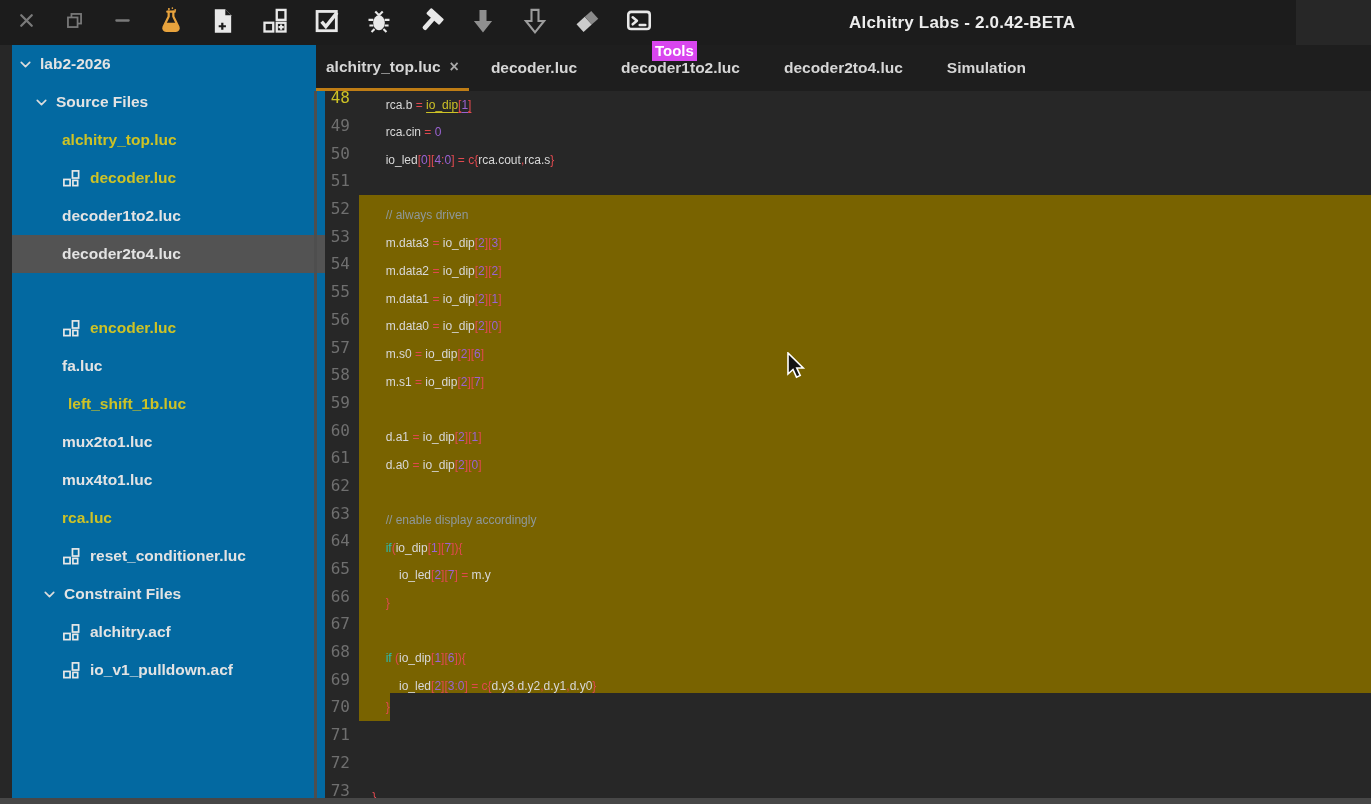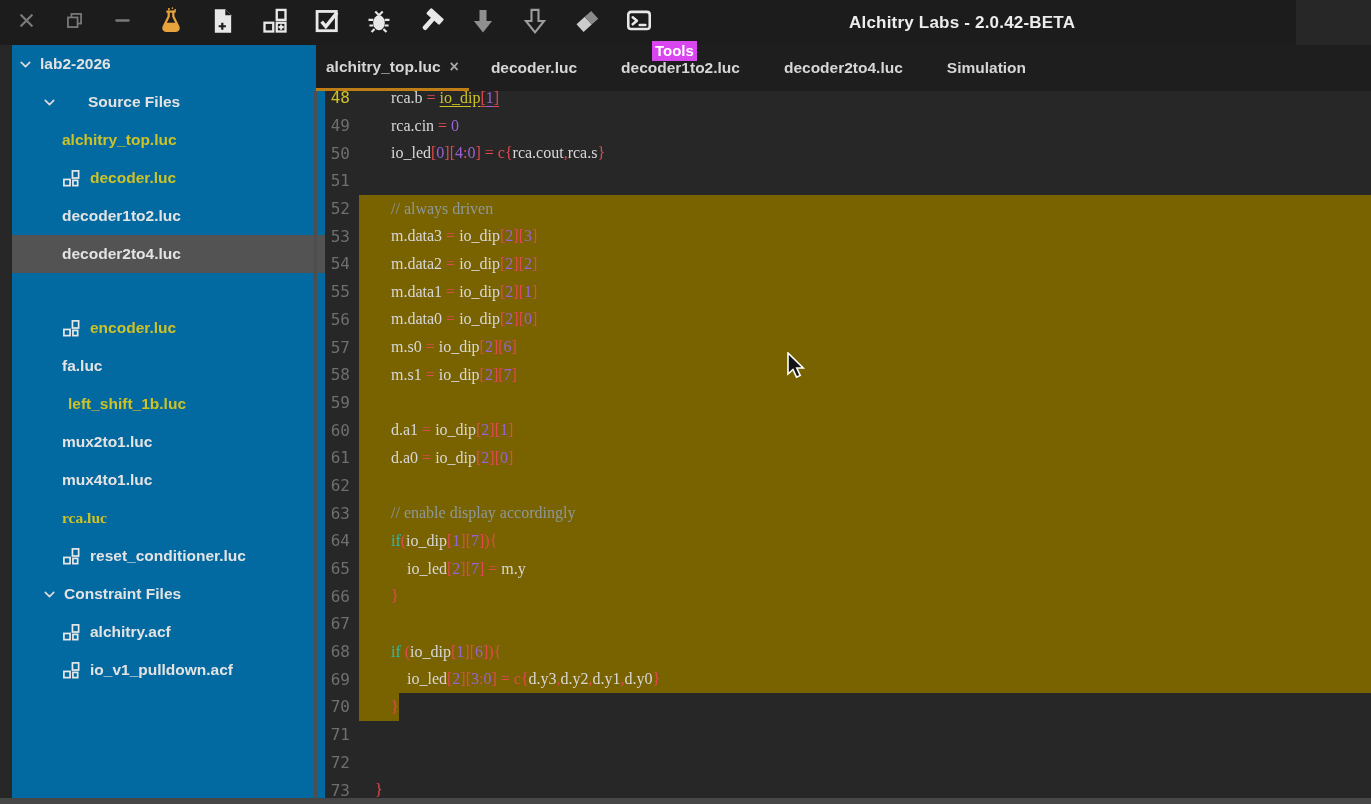--- a/index.html
+++ b/index.html
@@ -38,22 +38,22 @@
   .chev{width:15px;height:15px;margin-right:7px;flex:none;display:flex;}
   .comp-icon{width:19px;height:19px;margin-right:9px;flex:none;display:flex;}
   
   .editor{position:absolute;left:319px;top:91px;width:1052px;height:713px;background:#272727;overflow:hidden;}
   .code-lines{margin-top:-7px;}
   .code-line{display:flex;height:27.7px;align-items:stretch;}
   .line-number{width:31px;flex:none;text-align:right;padding-right:9px;
     font-family:"DejaVu Sans Mono",monospace;font-size:16px;color:#6f6f6f;
     display:flex;align-items:center;justify-content:flex-end;}
   .line-number.current{color:var(--file-yellow,#d8cd2a);}
-  .line-code{flex:1;font-family:Liberation Serif, serif;font-size:16px;
-    display:flex;align-items:center;}
+  .line-code{flex:1;font-family:Liberation Sans, sans-serif;font-size:12px;
+    display:flex;align-items:flex-end;}
   .line-code span{white-space:pre;}
   .line-code.sel-full{background:var(--selection,#796300);}
   .sel-span{background:var(--selection,#796300);height:100%;display:inline-flex;align-items:center;}
   .tk-w{color:#d8d8d8;}
   .tk-r{color:var(--code-red,#e0494f);}
   .tk-p{color:var(--code-purple,#9a63d3);}
   .tk-k{color:var(--code-keyword,#2abdb2);}
   .tk-c{color:var(--code-comment,#8e989a);}
   .tk-y{color:var(--file-yellow,#cdc226);}
   .u{text-decoration:underline;text-underline-offset:3px;}
@@ -181,21 +181,21 @@
 
 <div class="sidebar">
     <div class="tree-item" style="padding-left: 6px;">
       <span class="chev">
         <svg viewBox="0 0 16 16">
           <path d="M3.5 5.8 L8 10.3 L12.5 5.8" fill="none" stroke="#dcdcdc" stroke-width="1.8" stroke-linecap="round" stroke-linejoin="round"></path>
         </svg>
       </span>
       <span class="tree-label">lab2-2026</span>
     </div>
-    <div class="tree-item" style="padding-left: 30px; gap: 24px;">
+    <div class="tree-item" style="padding-left: 22px;">
       <span class="chev">
         <svg viewBox="0 0 16 16">
           <path d="M3.5 5.8 L8 10.3 L12.5 5.8" fill="none" stroke="#dcdcdc" stroke-width="1.8" stroke-linecap="round" stroke-linejoin="round"></path>
         </svg>
       </span>
       <span class="tree-label">Source Files</span>
     </div>
     <div class="tree-item yellow" style="padding-left: 50px;">
       <span class="tree-label">alchitry_top.luc</span>
     </div>
@@ -230,21 +230,21 @@
     </div>
     <div class="tree-item yellow" style="padding-left: 50px; margin-left: 6px;">
       <span class="tree-label">left_shift_1b.luc</span>
     </div>
     <div class="tree-item" style="padding-left: 50px;">
       <span class="tree-label">mux2to1.luc</span>
     </div>
     <div class="tree-item" style="padding-left: 50px;">
       <span class="tree-label">mux4to1.luc</span>
     </div>
-    <div class="tree-item yellow" style="padding-left: 50px; font-family: Liberation Serif, serif;">
+    <div class="tree-item yellow" style="padding-left: 50px;">
       <span class="tree-label">rca.luc</span>
     </div>
     <div class="tree-item" style="padding-left: 50px;">
       <span class="comp-icon">
         <svg viewBox="0 0 20 20">
           <rect x="2" y="11" width="6.5" height="6.5" fill="none" stroke="#e8e8e8" stroke-width="1.8"></rect>
           <rect x="11" y="2" width="6.5" height="7.5" fill="none" stroke="#e8e8e8" stroke-width="1.8"></rect>
           <rect x="11.5" y="12" width="5" height="5.5" fill="none" stroke="#e8e8e8" stroke-width="1.8"></rect>
         </svg>
       </span>

